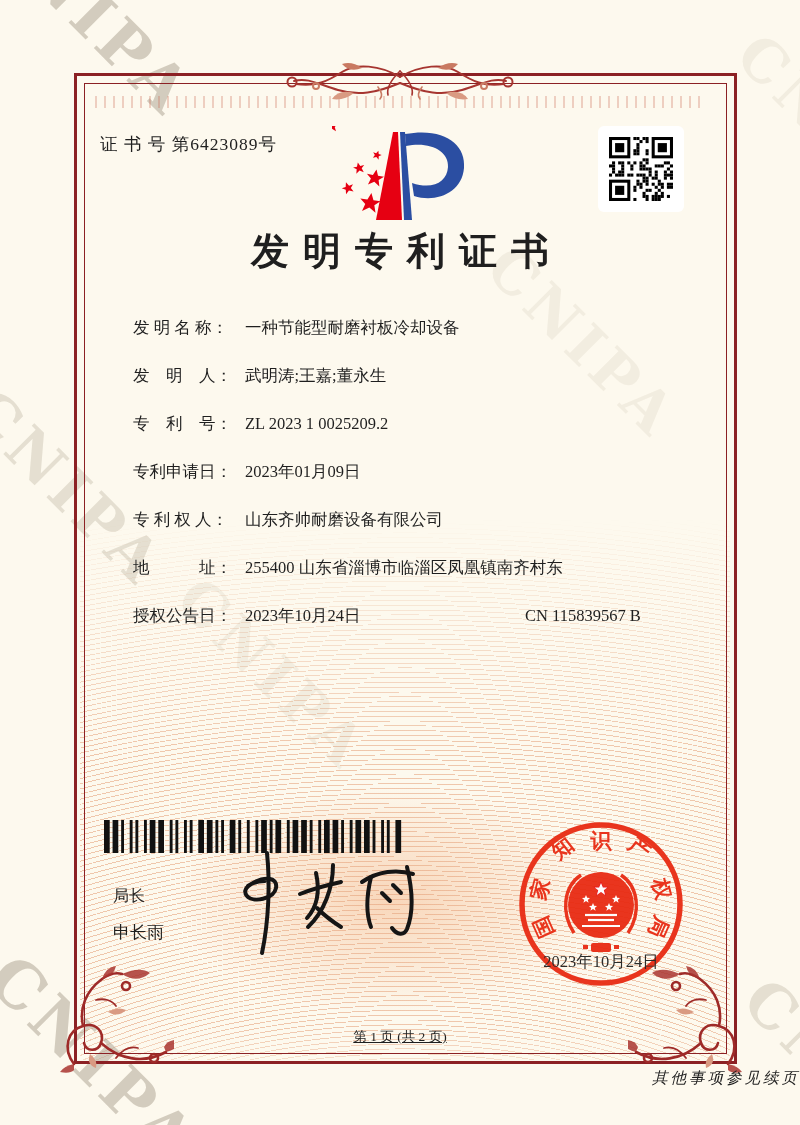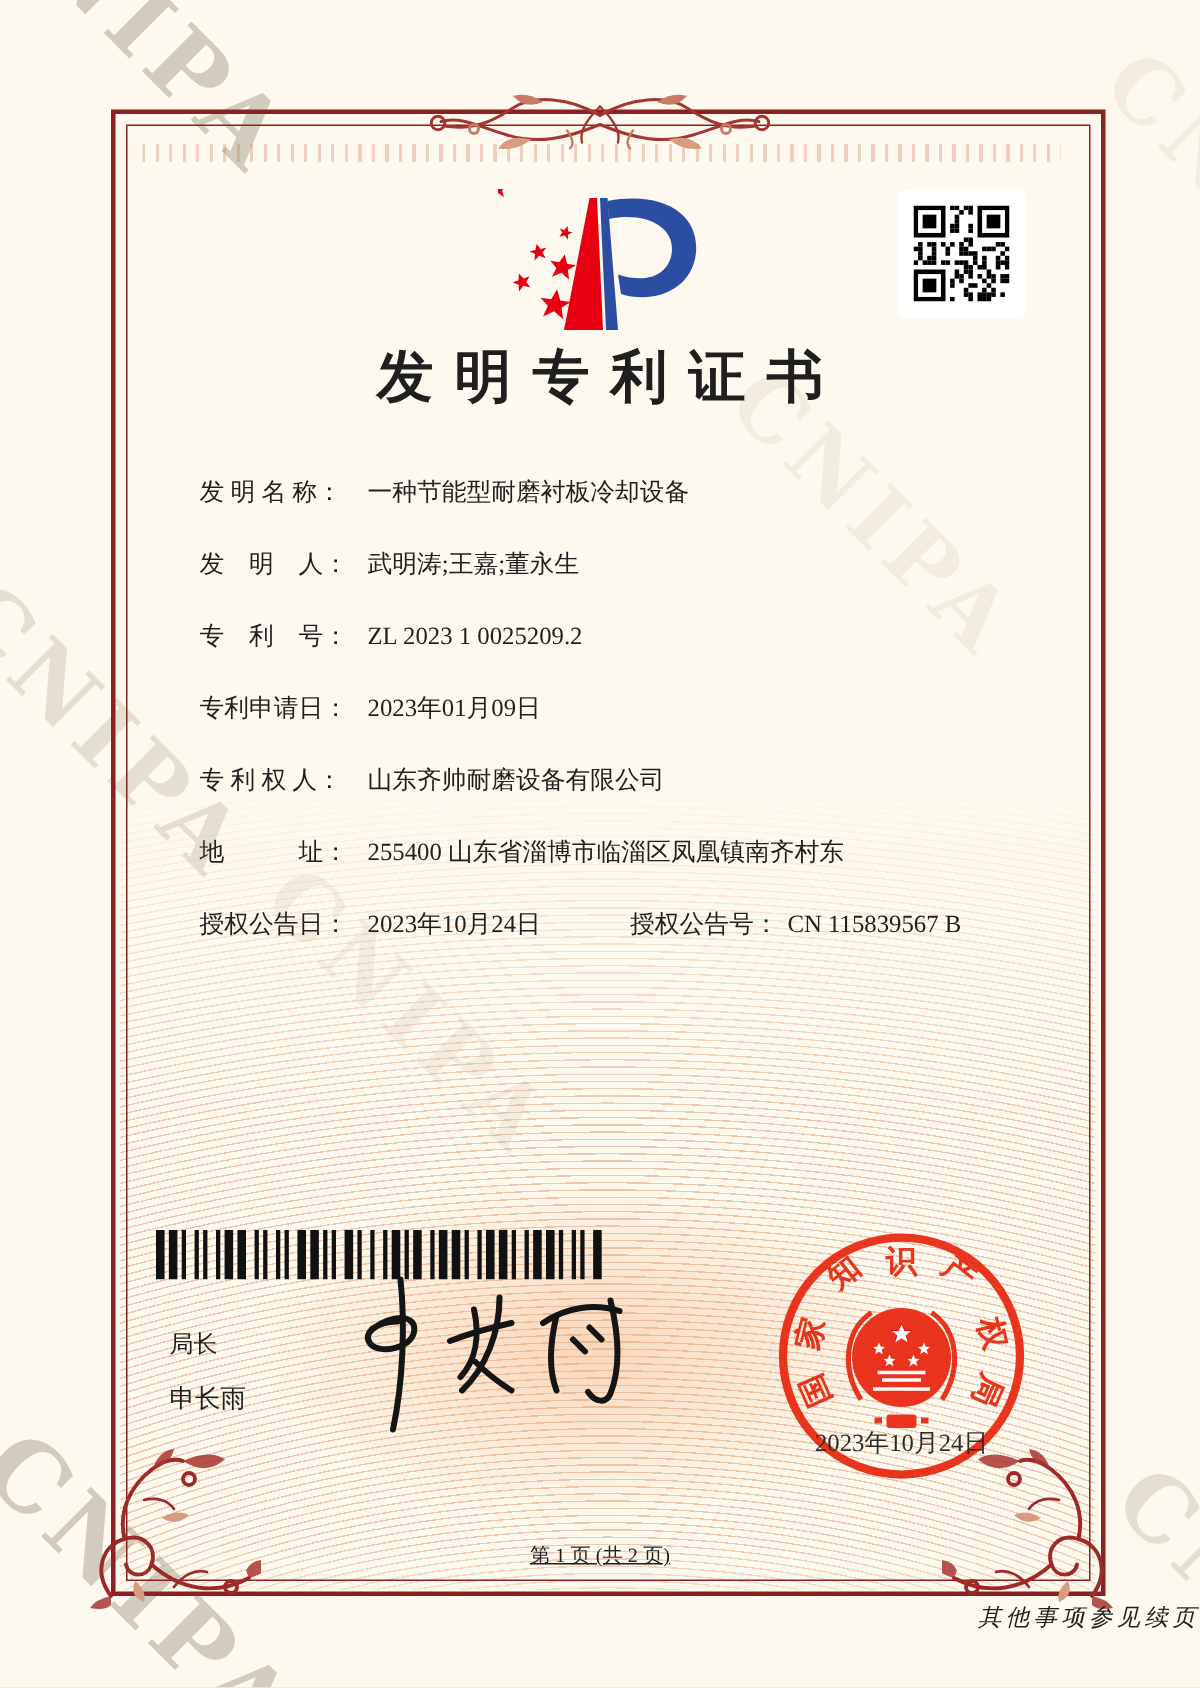--- a/index.html
+++ b/index.html
@@ -117,20 +117,21 @@
       <path d="M110,86 q12,-3 17,-12 q-15,-2 -19,7 Z"></path>
       <path d="M46,13 q4,-12 14,-13 q-2,10 -14,13 Z"></path>
       <path d="M18,98 q-10,2 -14,8 q10,2 14,-2 Z"></path>
     </g>
     <g fill="#d99a82">
       <path d="M52,46 q10,-6 18,-2 q-8,8 -18,2 Z"></path>
       <path d="M34,88 q8,6 6,14 q-10,-4 -6,-14 Z"></path>
     </g>
   </svg>
 
+  <div class="cert-no" data-name="certificate-number">证 书 号 第6423089号</div>
 
   <svg class="logo" data-name="cnipa-logo-icon" viewBox="0 0 150 100">
     <path id="st" d="M0,-6 L1.8,-1.85 6,-1.85 2.7,0.9 4,5.3 0,2.7 -4,5.3 -2.7,0.9 -6,-1.85 -1.8,-1.85 Z" fill="#e60012"></path>
     <use href="#st" transform="translate(45,29) scale(0.75) rotate(18)"></use>
     <use href="#st" transform="translate(27,42) scale(0.95) rotate(-12)"></use>
     <use href="#st" transform="translate(43,52) scale(1.45) rotate(10)"></use>
     <use href="#st" transform="translate(16,62) scale(1.0) rotate(-20)"></use>
     <use href="#st" transform="translate(38,77) scale(1.7) rotate(8)"></use>
     <polygon points="61,6 66,6 70,94 44,94" fill="#e60012"></polygon>
     <polygon points="68,6 73,6 80,94 72,94" fill="#2b4ea2"></polygon>
@@ -274,21 +275,20 @@
       <span class="flabel" data-name="field-label">专利申请日：</span><span data-name="field-value">2023年01月09日</span>
     </div>
     <div class="frow" data-name="field-patentee">
       <span class="flabel" data-name="field-label">专 利 权 人：</span><span data-name="field-value">山东齐帅耐磨设备有限公司</span>
     </div>
     <div class="frow" data-name="field-address">
       <span class="flabel" data-name="field-label">地　　　址：</span><span data-name="field-value">255400 山东省淄博市临淄区凤凰镇南齐村东</span>
     </div>
     <div class="frow" data-name="field-grant-date-and-number">
       <span class="flabel" data-name="field-label">授权公告日：</span><span data-name="field-value">2023年10月24日</span>
-      <span class="flabel2" data-name="field-label">授权公告号：</span>
       <span class="fvalue2" data-name="field-value">CN 115839567 B</span>
     </div>
   </div>
 
 
   <div class="barcode" data-name="barcode">
     <svg id="bc-svg" width="300" height="33" preserveAspectRatio="none" viewBox="0 0 199.50000000000026 33">
         <rect x="0" y="0" width="3.8" height="33" fill="#111"></rect>
         <rect x="5.699999999999999" y="0" width="3.8" height="33" fill="#111"></rect>
         <rect x="11.4" y="0" width="1.9" height="33" fill="#111"></rect>

